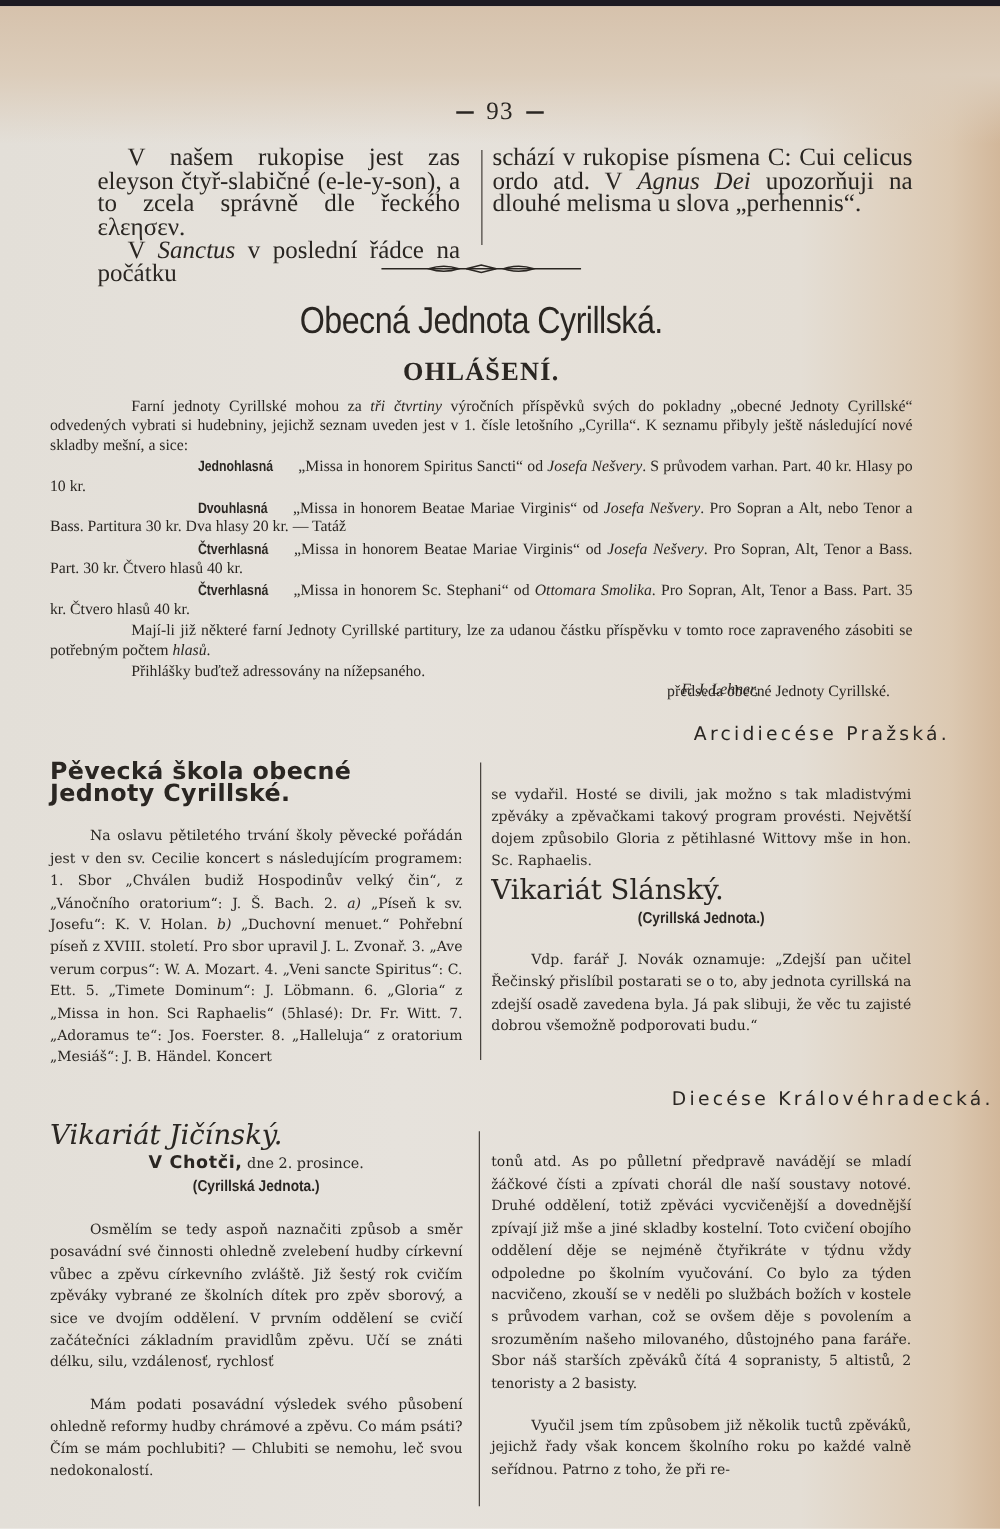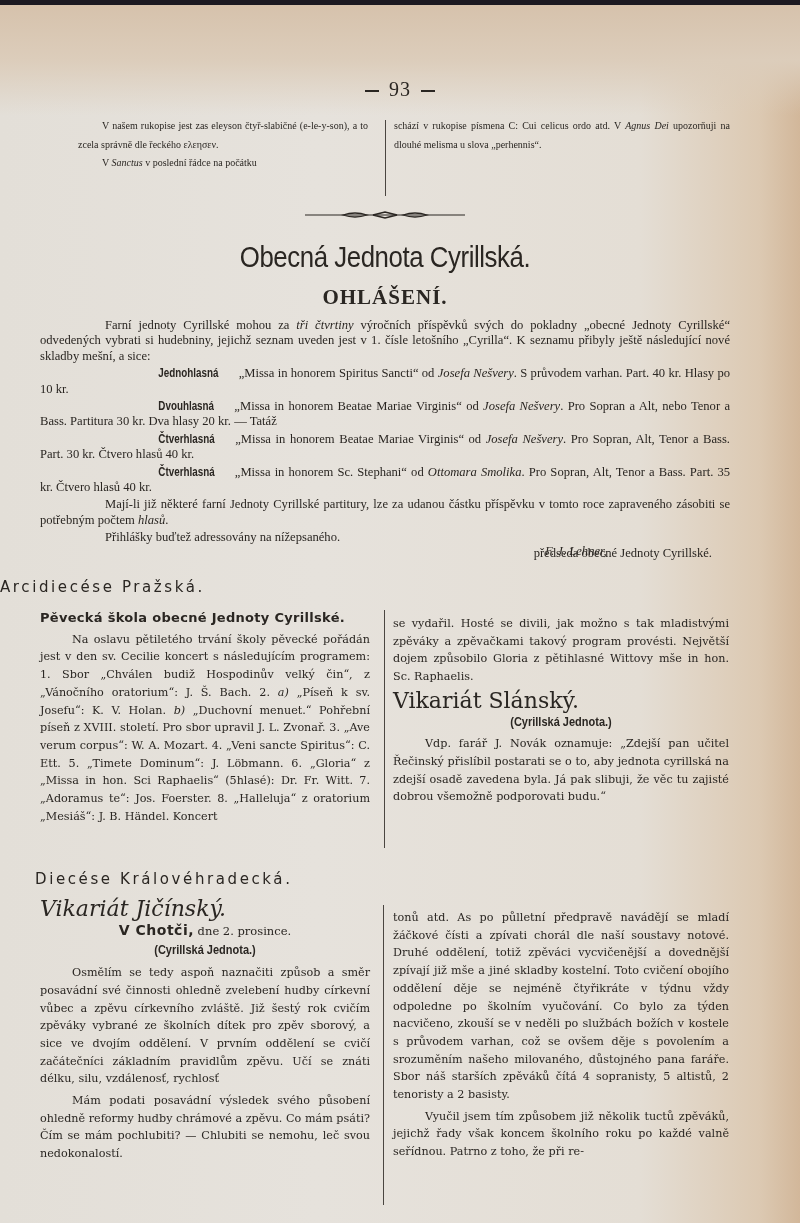--- a/index.html
+++ b/index.html
@@ -10,49 +10,49 @@
     color: #2a2622;
   }
   .topband { position: absolute; left: 0; top: 0; width: 800px; height: 5px; background: #1c1a22; }
   .topwarm { position: absolute; left: 0; top: 5px; width: 800px; height: 110px;
     background: linear-gradient(180deg, #d6c2ac 0%, #dccdbb 50%, rgba(226,220,210,0) 100%); }
   .page { position: absolute; left: 0; top: 0; width: 800px; height: 1008px; }
   .abs { position: absolute; }
   .pagenum { left: 340px; top: 78px; width: 120px; text-align: center; font-size: 20px; letter-spacing: 1px; }
   .pagenum .dash { display: inline-block; width: 14px; height: 2px; background: #2a2622; vertical-align: middle; margin: 0 10px; }
 
-  .col { font-size: 10px; line-height: 18.5px; text-align: justify; }
+  .col { font-size: 20px; line-height: 18.5px; text-align: justify; }
   .col p { margin: 0; }
   .indent { text-indent: 24px; }
   .vrule { position: absolute; width: 1px; background: #4a4540; }
 
   .ornament { left: 305px; top: 208px; width: 160px; height: 14px; }
 
   .main-title { left: 0; width: 770px; top: 240px; text-align: center; font-family: "Liberation Sans Narrow", "Liberation Sans", sans-serif; font-size: 30px; letter-spacing: -0.5px; transform: scaleX(0.86); transform-origin: center; }
   .subtitle { left: 0; width: 770px; top: 285px; text-align: center; font-size: 21px; font-weight: bold; letter-spacing: 1px; }
 
   .notice { left: 40px; top: 318px; width: 690px; font-size: 12.6px; line-height: 15.4px; text-align: justify; }
   .notice p { margin: 0 0 2px 0; }
   .notice .ind { text-indent: 65px; }
   .boldlabel { font-family: "Liberation Sans", sans-serif; font-weight: bold; font-size: 12px; transform: scaleX(0.82); display: inline-block; transform-origin: left; margin-right: -8px; }
   .sign-row { position: relative; height: 16px; }
   .sign-right { position: absolute; left: 505px; top: 14px; font-style: italic; }
   .sign2 { text-align: right; padding-right: 18px; }
 
-  .sechead { font-family: "DejaVu Sans", sans-serif; font-size: 15px; letter-spacing: 2.6px; text-align: left; left: 0; width: 760px; }
+  .sechead { font-family: "DejaVu Sans", sans-serif; font-size: 15px; letter-spacing: 2.6px; text-align: right; left: 0; width: 760px; }
 
   .lcol { left: 40px; width: 330px; font-family: "DejaVu Serif", serif; font-size: 11.2px; line-height: 17.7px; }
   .rcol { left: 393px; width: 336px; font-family: "DejaVu Serif", serif; font-size: 11.2px; line-height: 17.7px; }
-  .colhead { font-family: "DejaVu Sans", sans-serif; font-weight: bold; font-size: 13px; margin-bottom: 0; letter-spacing: 0.3px; }
+  .colhead { font-family: "DejaVu Sans", sans-serif; font-weight: bold; font-size: 19px; margin-bottom: 0; letter-spacing: 0.3px; }
   .vik { text-align: left; font-family: "DejaVu Serif", serif; font-size: 22px; margin: 6px 0 4px 0; }
   .place { text-align: center; margin-bottom: 2px; }
   .place b { font-family: "DejaVu Sans", sans-serif; font-size: 14px; letter-spacing: 0.5px; }
   .place span { font-size: 11.5px; }
   .cj { text-align: center; font-family: "Liberation Sans", sans-serif; font-weight: bold; font-size: 12.5px; margin-bottom: 3px; transform: scaleX(0.88); }
-  .lcol p, .rcol p { margin: 4px 0 4px 0; text-align: justify; }
+  .lcol p, .rcol p { margin: 16px 0 4px 0; text-align: justify; }
   .lcol .ind, .rcol .ind { text-indent: 32px; }
   i { font-style: italic; }
 </style>
 </head>
 <body>
 
 <div class="topband"></div>
 <div class="topwarm"></div>
 
 <div class="page">

